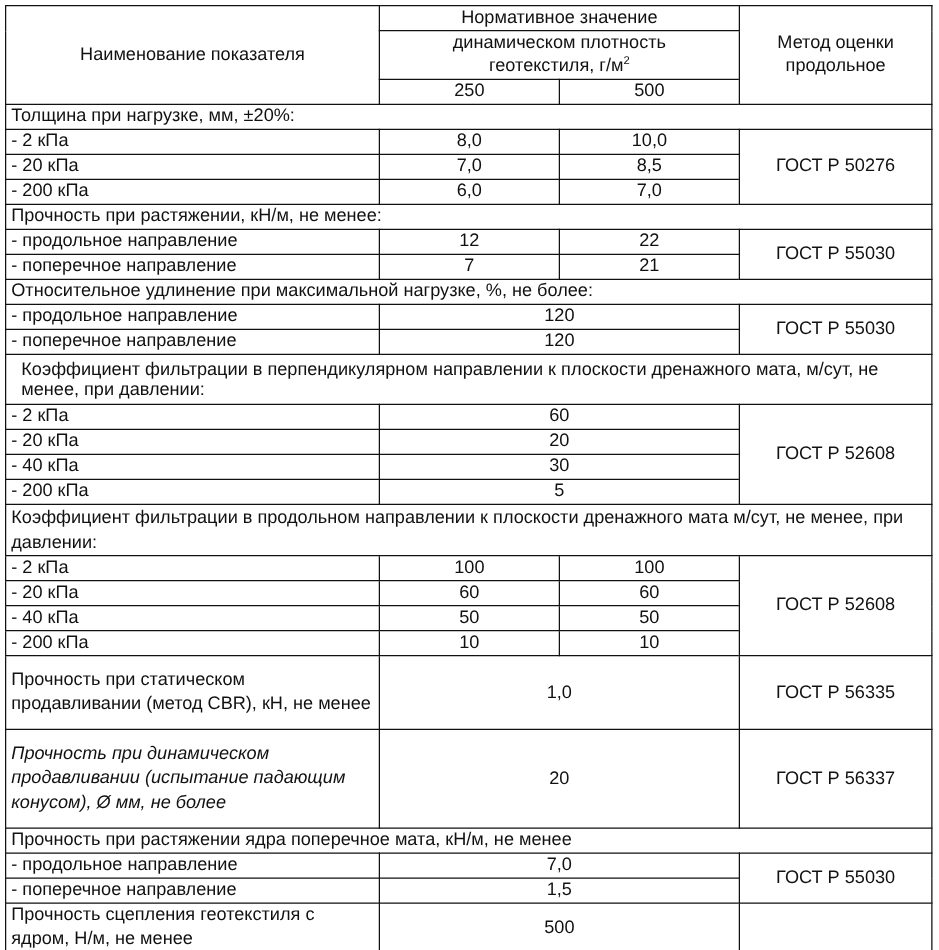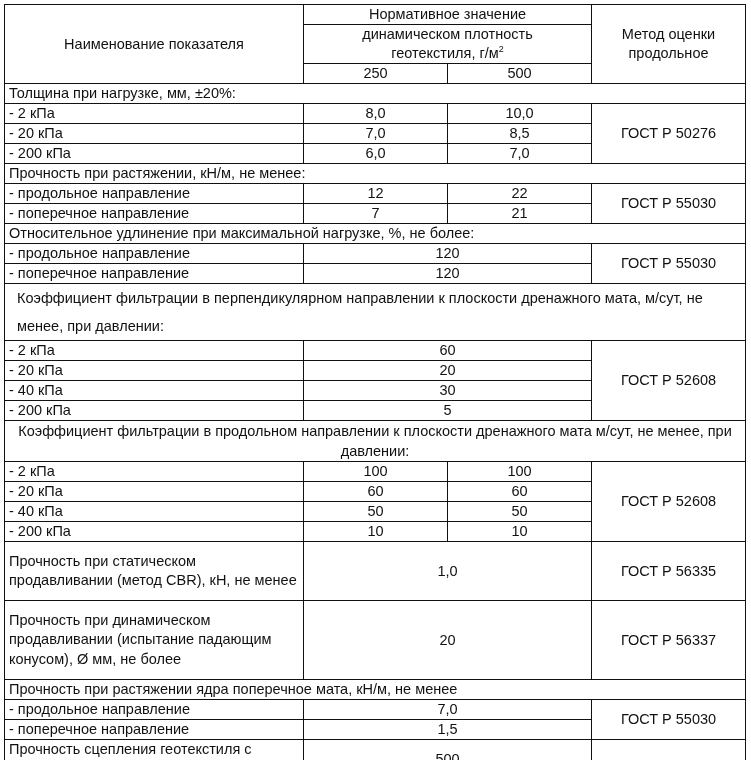--- a/index.html
+++ b/index.html
@@ -101,42 +101,42 @@
     <td class="l">- продольное направление</td>
     <td colspan="2" class="c">120</td>
     <td rowspan="2" class="c">ГОСТ Р 55030</td>
   </tr>
   <tr class="h20">
     <td class="l">- поперечное направление</td>
     <td colspan="2" class="c">120</td>
   </tr>
 
   <tr>
-    <td colspan="4" class="l" style="height:39px; line-height:28px;padding-left:12px;">Коэффициент фильтрации в перпендикулярном направлении к плоскости дренажного мата, м/сут, не менее, при давлении:</td>
+    <td colspan="4" class="l" style="height:39px; line-height:16px;padding-left:12px;">Коэффициент фильтрации в перпендикулярном направлении к плоскости дренажного мата, м/сут, не менее, при давлении:</td>
   </tr>
   <tr class="h20">
     <td class="l">- 2 кПа</td>
     <td colspan="2" class="c">60</td>
     <td rowspan="4" class="c">ГОСТ Р 52608</td>
   </tr>
   <tr class="h20">
     <td class="l">- 20 кПа</td>
     <td colspan="2" class="c">20</td>
   </tr>
   <tr class="h20">
     <td class="l">- 40 кПа</td>
     <td colspan="2" class="c">30</td>
   </tr>
   <tr class="h20">
     <td class="l">- 200 кПа</td>
     <td colspan="2" class="c">5</td>
   </tr>
 
   <tr>
-    <td colspan="4" class="l" style="height:39px; line-height:20px;text-align:center;">Коэффициент фильтрации в продольном направлении к плоскости дренажного мата м/сут, не менее, при давлении:</td>
+    <td colspan="4" class="l" style="height:39px; line-height:20px;">Коэффициент фильтрации в продольном направлении к плоскости дренажного мата м/сут, не менее, при давлении:</td>
   </tr>
   <tr class="h20">
     <td class="l">- 2 кПа</td>
     <td class="c">100</td>
     <td class="c">100</td>
     <td rowspan="4" class="c">ГОСТ Р 52608</td>
   </tr>
   <tr class="h20">
     <td class="l">- 20 кПа</td>
     <td class="c">60</td>
@@ -153,21 +153,21 @@
     <td class="c">10</td>
   </tr>
 
   <tr>
     <td class="l" style="height:58px; line-height:19px;">Прочность при статическом продавливании (метод CBR), кН, не менее</td>
     <td colspan="2" class="c">1,0</td>
     <td class="c">ГОСТ Р 56335</td>
   </tr>
 
   <tr>
-    <td class="l" style="height:78px; line-height:19.5px;">Прочность при динамическом продавливании (испытание падающим конусом), Ø мм, не более</td>
+    <td class="l" style="height:78px; line-height:19.5px;font-style:italic;">Прочность при динамическом продавливании (испытание падающим конусом), Ø мм, не более</td>
     <td colspan="2" class="c">20</td>
     <td class="c">ГОСТ Р 56337</td>
   </tr>
 
   <tr class="sec">
     <td colspan="4" class="l">Прочность при растяжении ядра поперечное мата, кН/м, не менее</td>
   </tr>
   <tr class="h20">
     <td class="l">- продольное направление</td>
     <td colspan="2" class="c">7,0</td>

